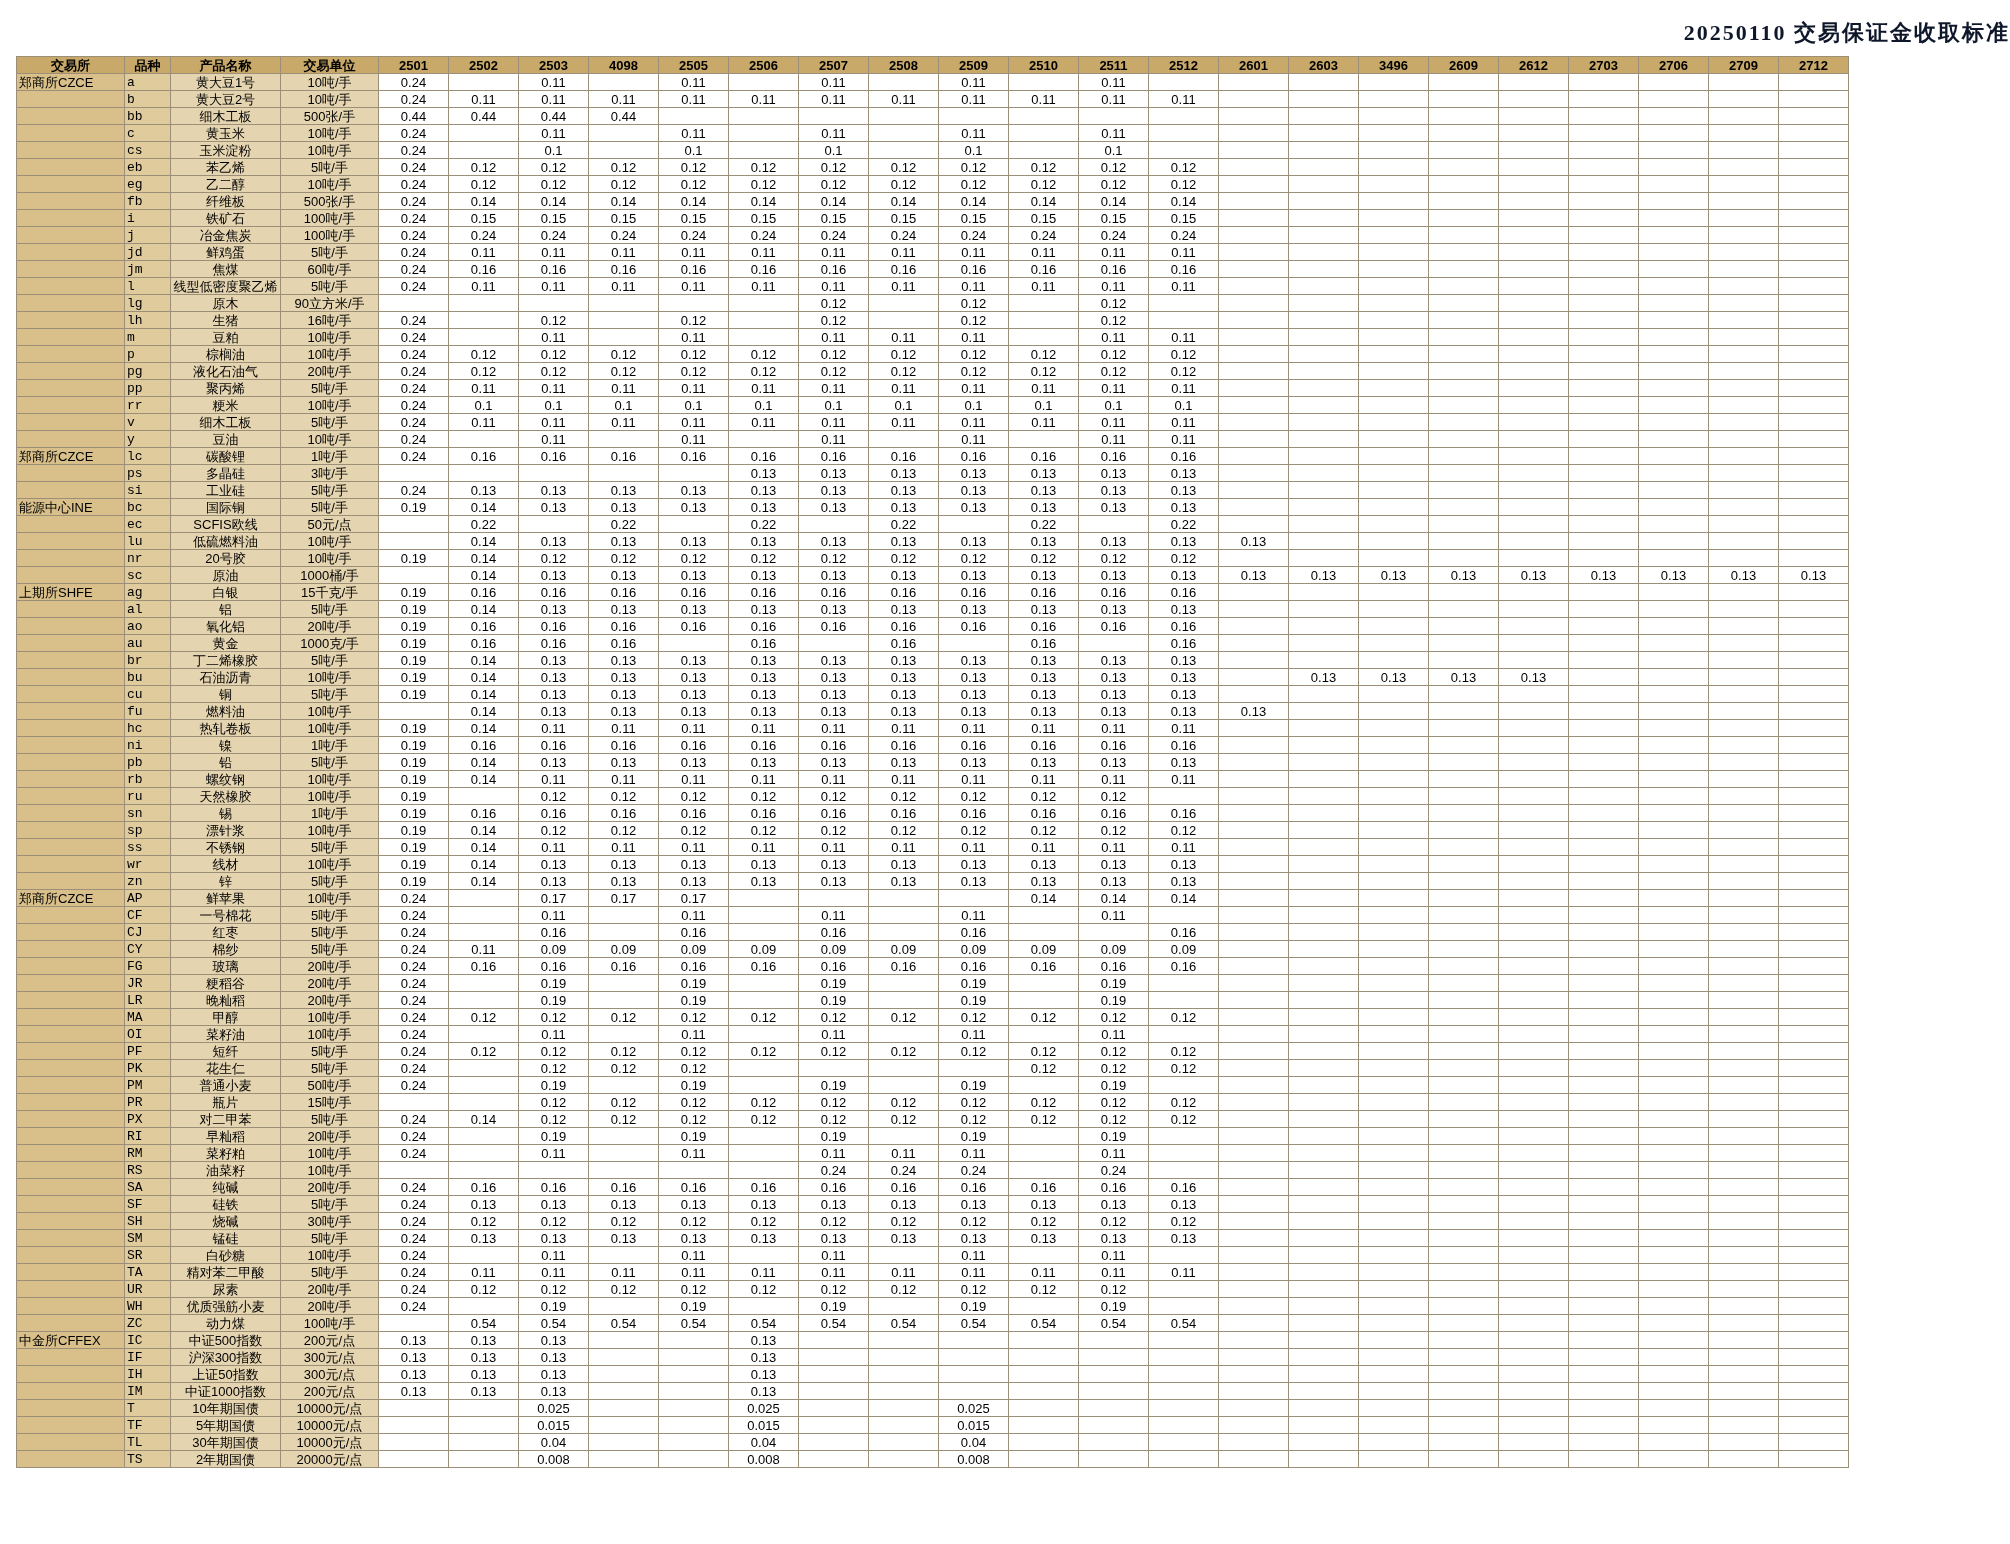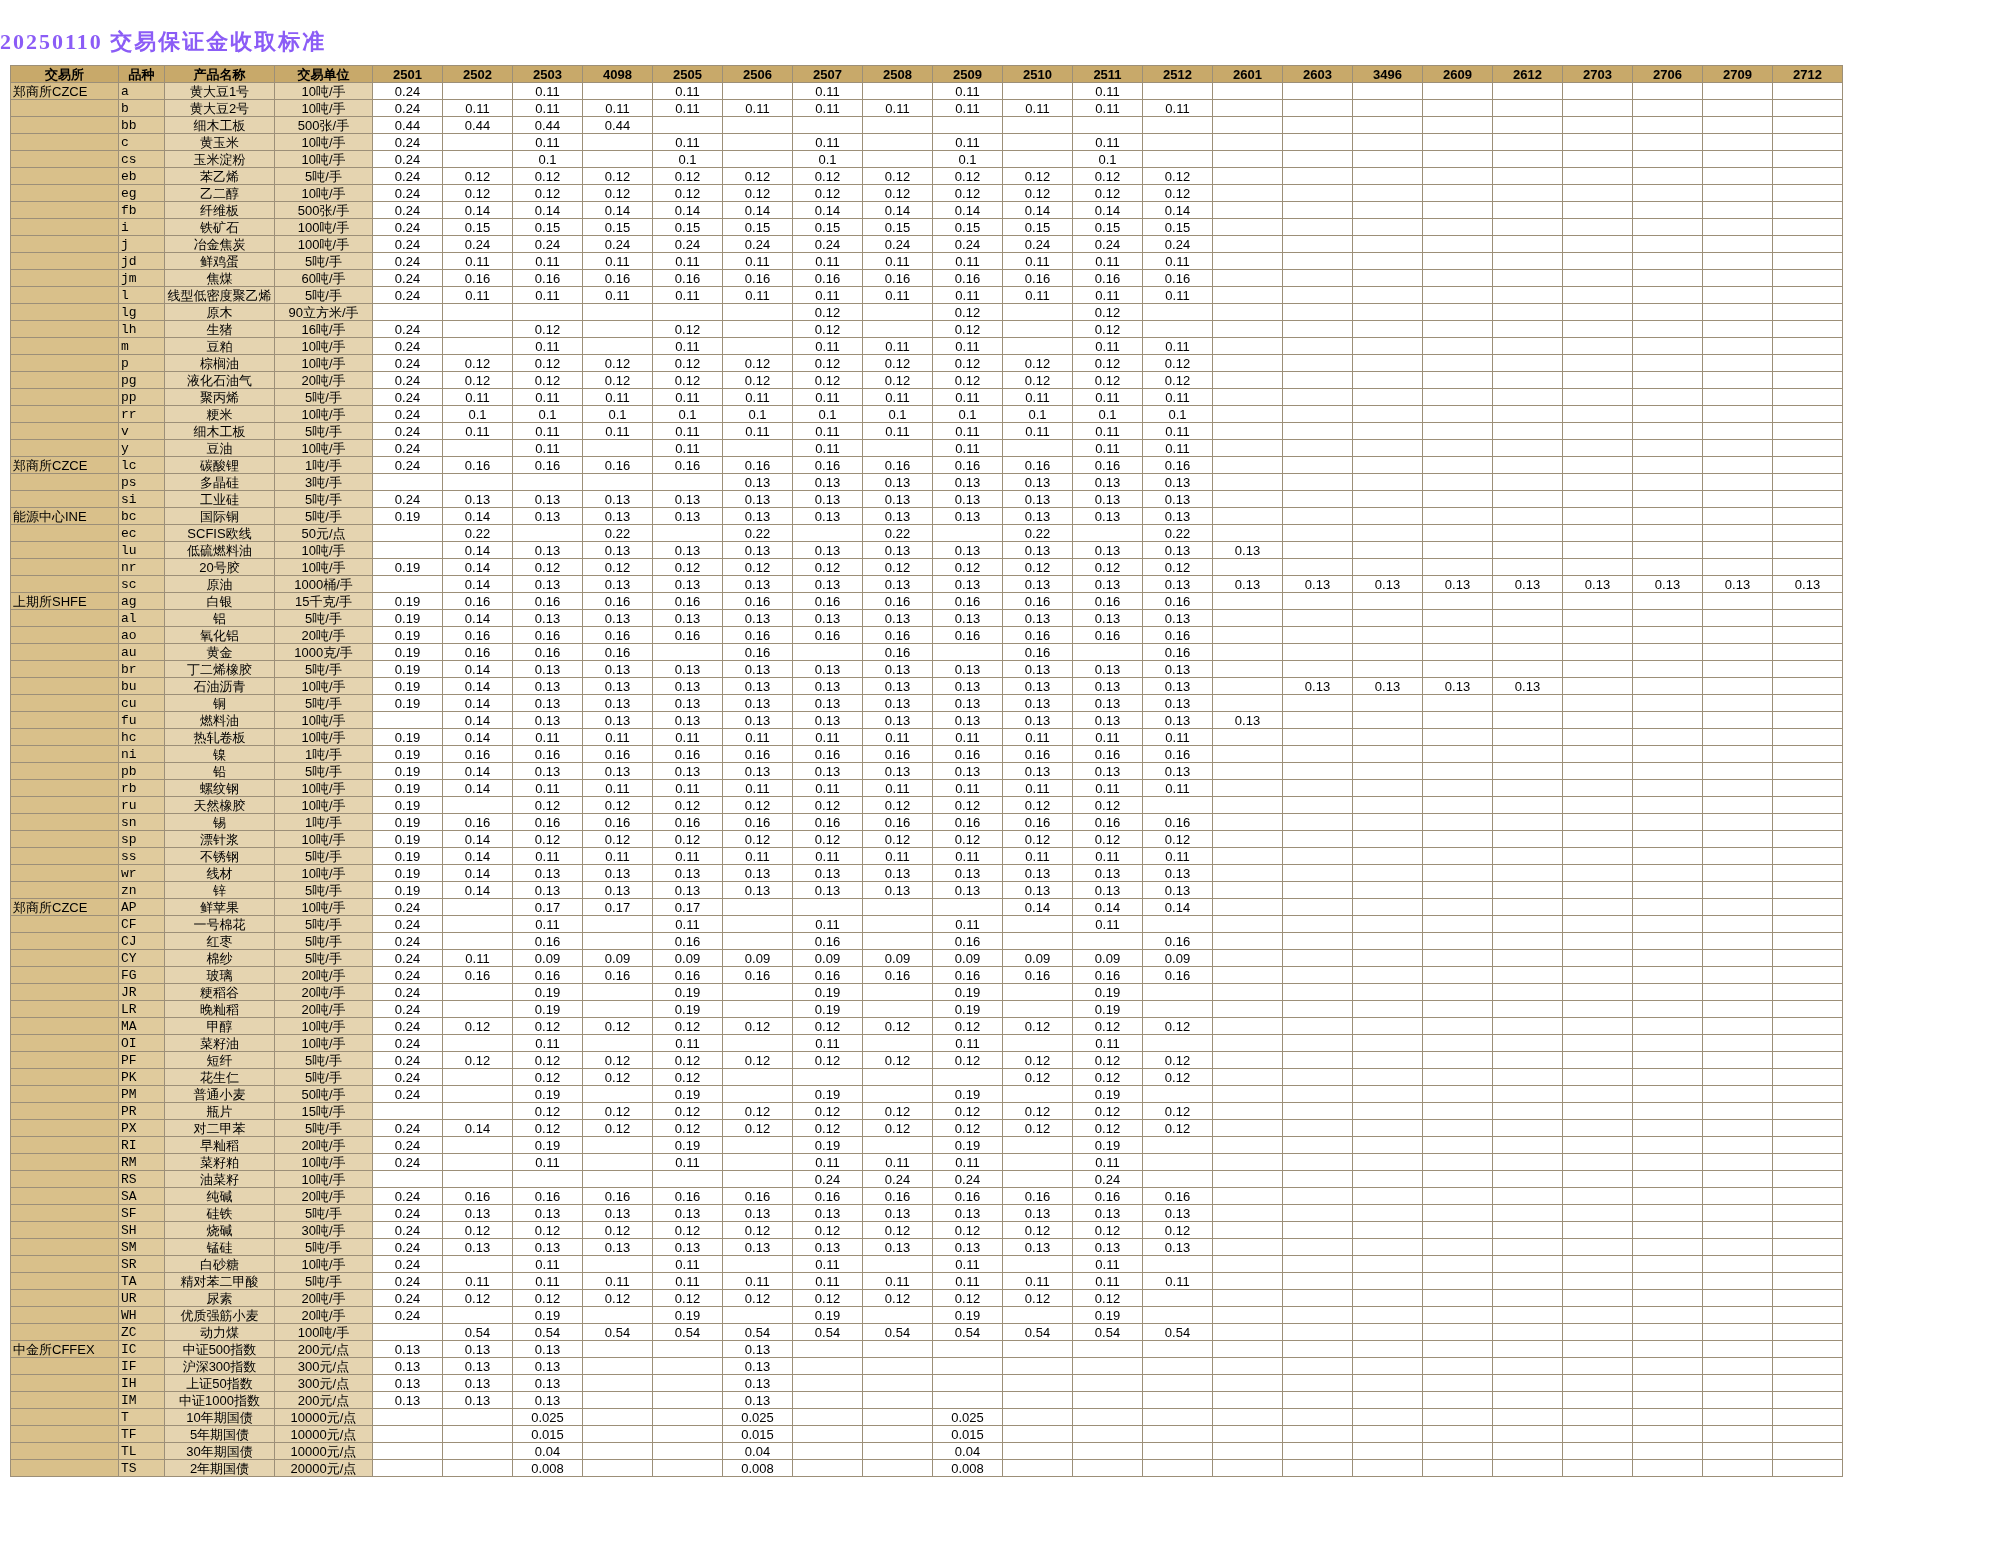--- a/index.html
+++ b/index.html
@@ -9,34 +9,34 @@
     font-family: "Liberation Sans", sans-serif;
   }
   #page {
     width: 2010px;
     height: 1544px;
     position: relative;
     background: #ffffff;
     overflow: hidden;
   }
   #title {
-    text-align: left;
+    text-align: right;
     font-family: "Liberation Serif", serif;
     font-weight: bold;
     font-size: 22px;
-    color: #8b5cf6;
-    padding-top: 27px;
+    color: #0f172a;
+    padding-top: 18px;
     padding-bottom: 8px;
     letter-spacing: 2px;
   }
   table#grid {
     border-collapse: collapse;
     table-layout: fixed;
     width: 1684px;
-    margin-left: 10px;
+    margin-left: 16px;
     font-size: 13px;
     font-family: "Liberation Sans", sans-serif;
   }
   table#grid td, table#grid th {
     border: 1px solid #9c8f78;
     height: 16px;
     line-height: 15px;
     padding: 0 2px;
     overflow: hidden;
     white-space: nowrap;

